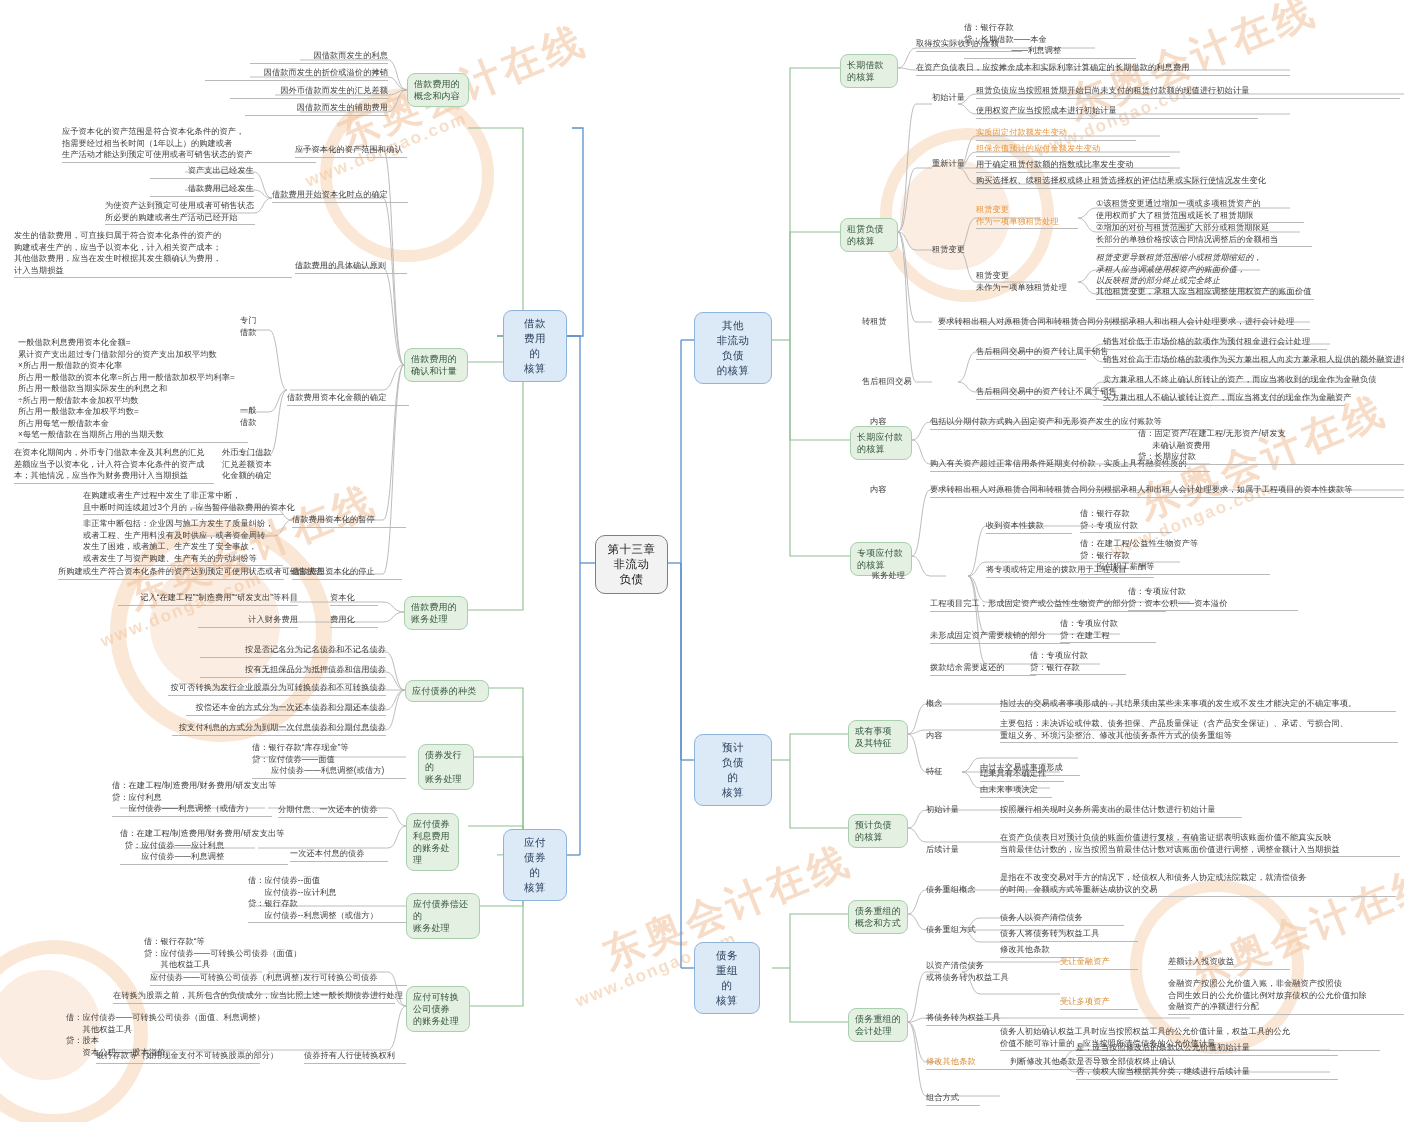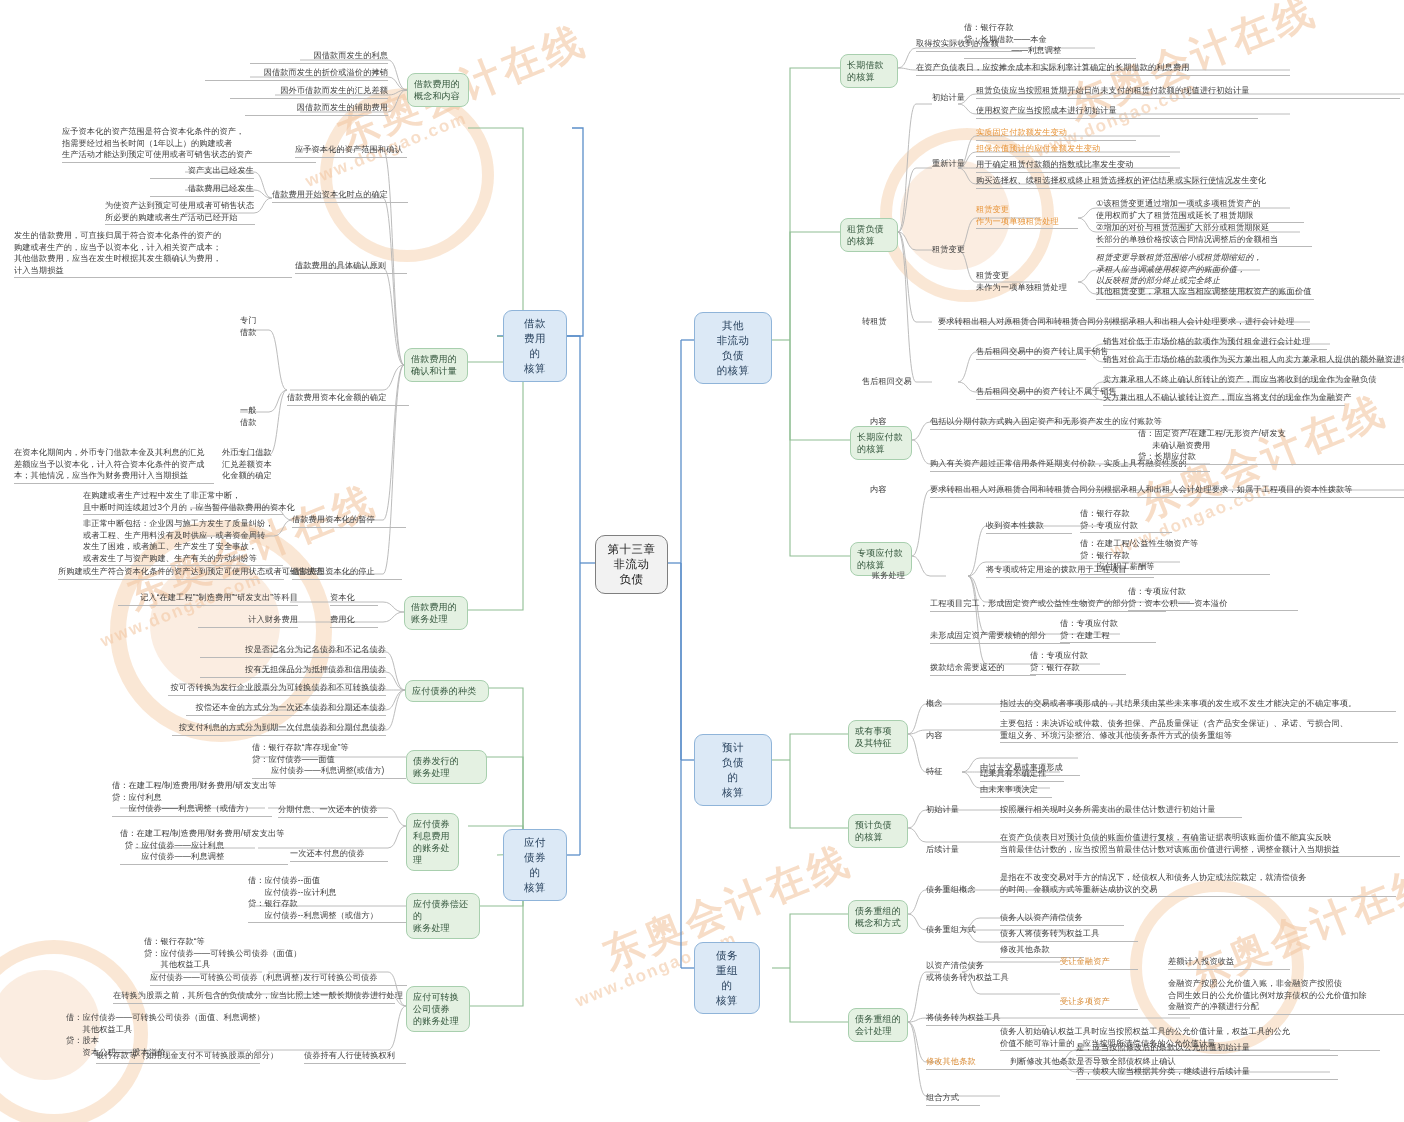--- a/index.html
+++ b/index.html
@@ -282,21 +282,21 @@
 确认和计量</span>
   </div>
   <div class="node lvl2" style="left:404px;top:596px;width:64px;">
     <span style="white-space:pre-line;">借款费用的
 账务处理</span>
   </div>
 
   <div class="node lvl2" style="left:405px;top:680px;width:84px;">
     <span style="white-space:pre-line;">应付债券的种类</span>
   </div>
-  <div class="node lvl2" style="left:406px;top:744px;width:81px;margin-top:6px;">
+  <div class="node lvl2" style="left:418px;top:744px;width:56px;">
     <span style="white-space:pre-line;">债券发行的
 账务处理</span>
   </div>
   <div class="node lvl2" style="left:406px;top:813px;width:53px;">
     <span style="white-space:pre-line;">应付债券利息费用
 的账务处理</span>
   </div>
   <div class="node lvl2" style="left:406px;top:893px;width:74px;">
     <span style="white-space:pre-line;">应付债券偿还的
 账务处理</span>
@@ -359,20 +359,29 @@
 
   <div class="leaf" style="left:14px;top:230px;border-bottom:.9px solid #b9b9b9;width:278px;">发生的借款费用，可直接归属于符合资本化条件的资产的
 购建或者生产的，应当予以资本化，计入相关资产成本；
 其他借款费用，应当在发生时根据其发生额确认为费用，
 计入当期损益</div>
   <div class="leaf ul" style="left:295px;top:260px;width:112px;">借款费用的具体确认原则</div>
 
   <div class="leaf" style="left:240px;top:315px;width:32px;">专门
 借款</div>
 
+  <div class="leaf" style="left:18px;top:337px;border-bottom:.9px solid #b9b9b9;width:230px;">一般借款利息费用资本化金额=
+累计资产支出超过专门借款部分的资产支出加权平均数
+×所占用一般借款的资本化率
+所占用一般借款的资本化率=所占用一般借款加权平均利率=
+所占用一般借款当期实际发生的利息之和
+÷所占用一般借款本金加权平均数
+所占用一般借款本金加权平均数=
+所占用每笔一般借款本金
+×每笔一般借款在当期所占用的当期天数</div>
   <div class="leaf" style="left:240px;top:405px;width:32px;">一般
 借款</div>
 
   <div class="leaf ul" style="left:287px;top:392px;width:122px;">借款费用资本化金额的确定</div>
 
   <div class="leaf" style="left:14px;top:447px;border-bottom:.9px solid #b9b9b9;width:200px;">在资本化期间内，外币专门借款本金及其利息的汇兑
 差额应当予以资本化，计入符合资本化条件的资产成
 本；其他情况，应当作为财务费用计入当期损益</div>
   <div class="leaf" style="left:222px;top:447px;width:60px;">外币专门借款
 汇兑差额资本

